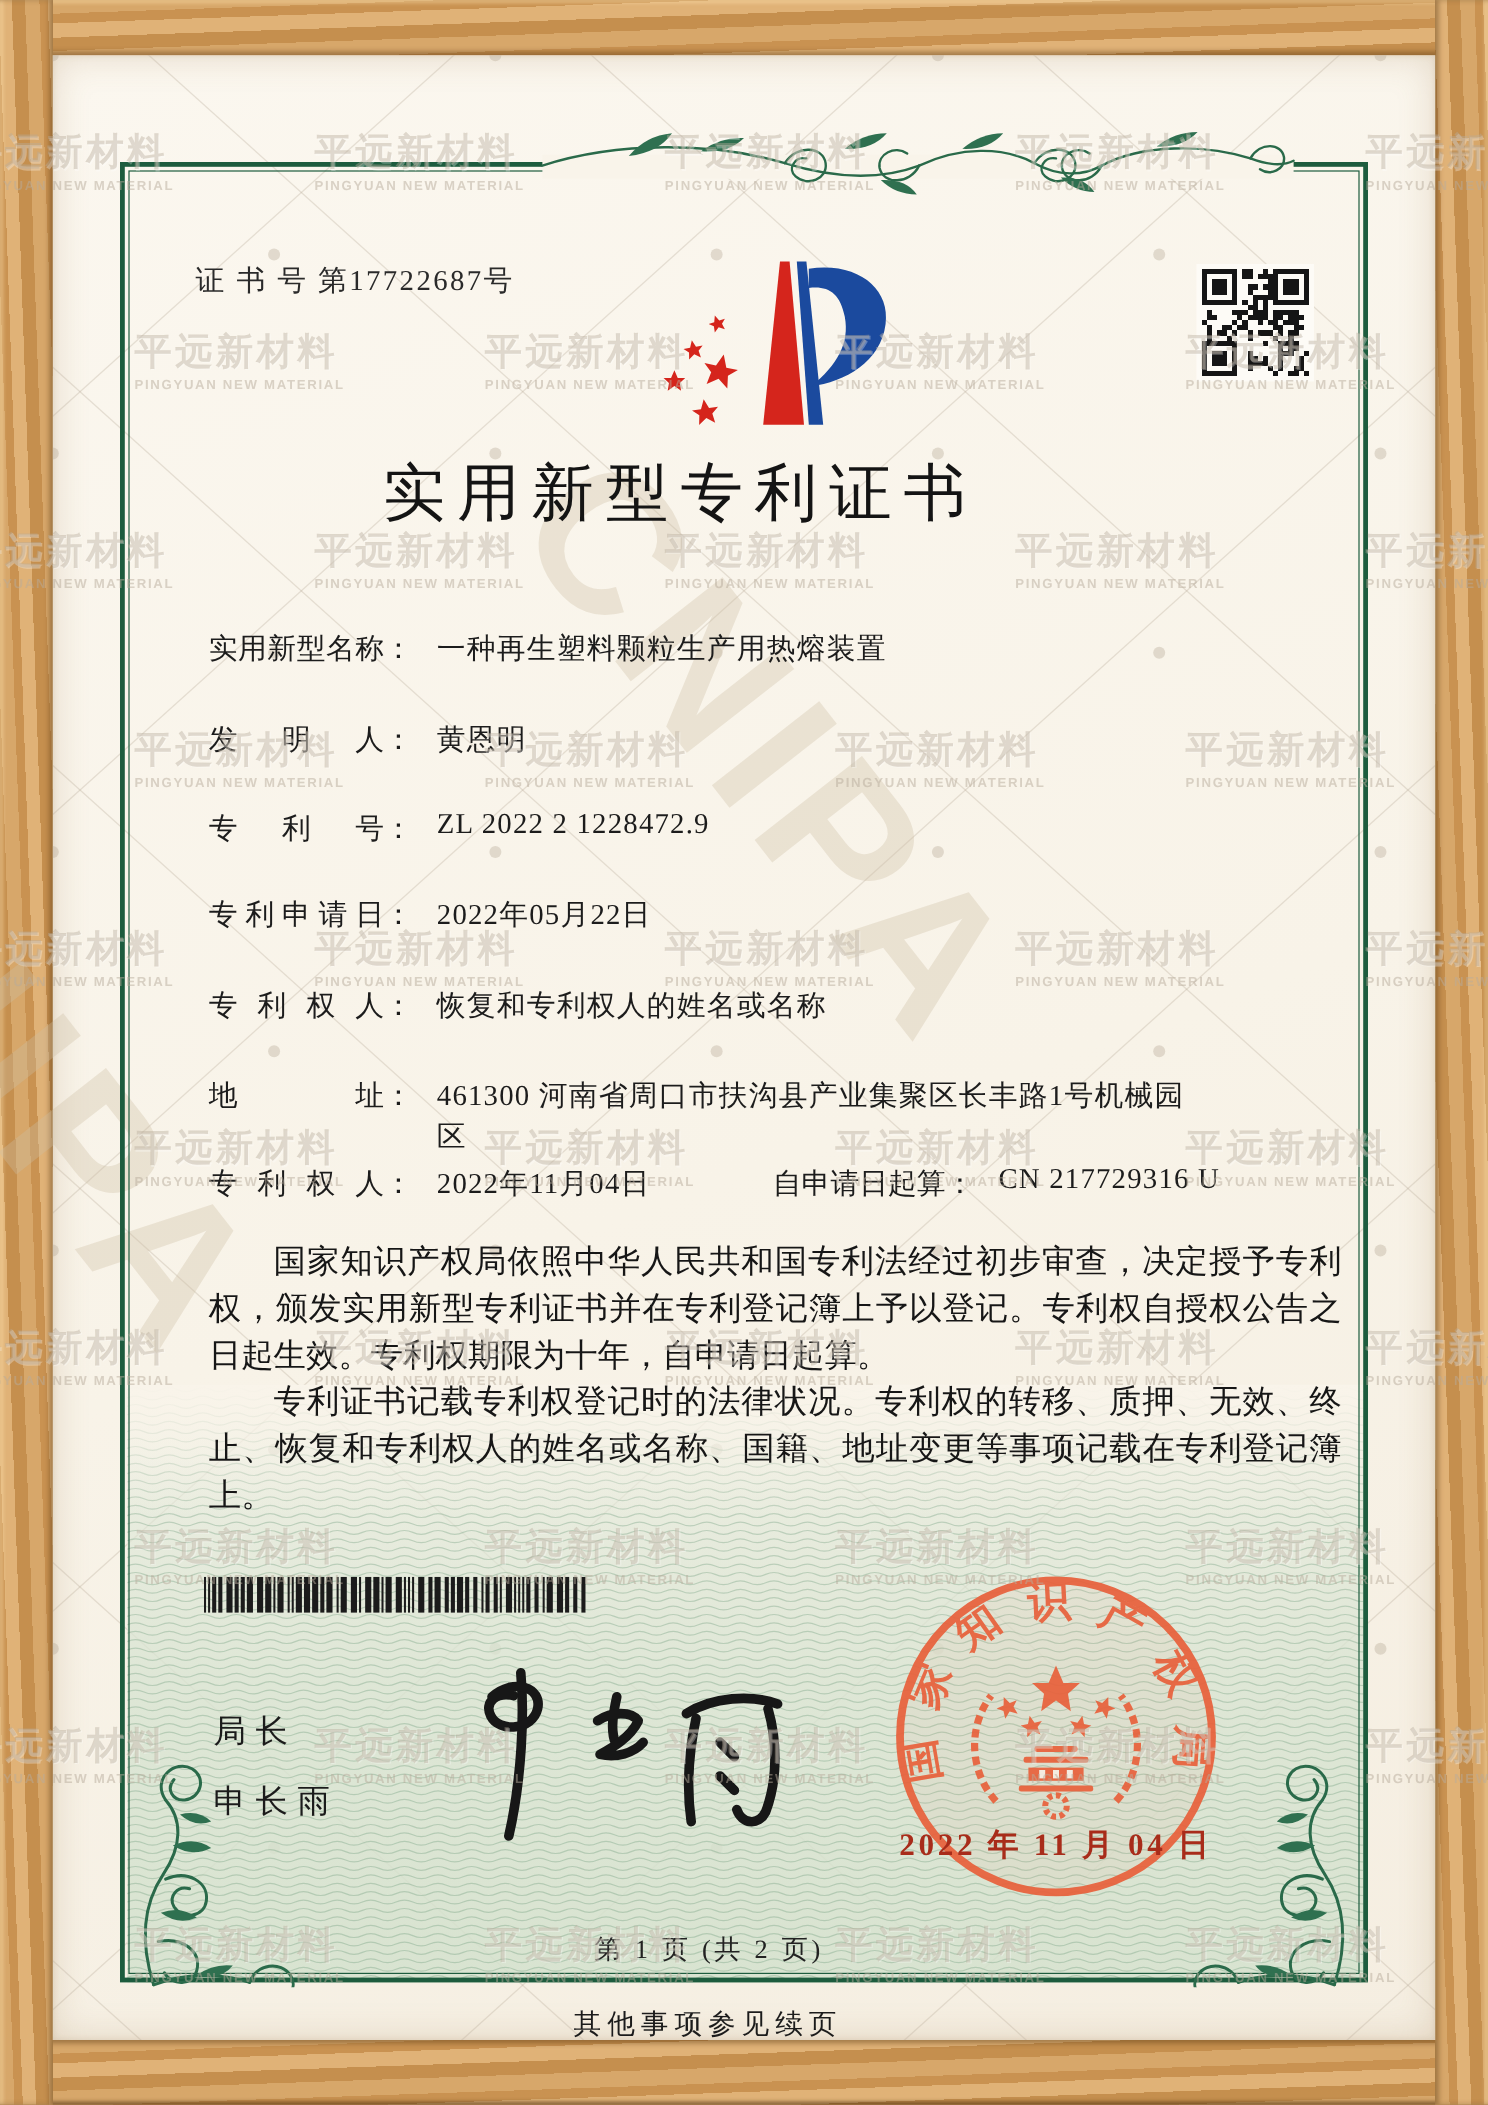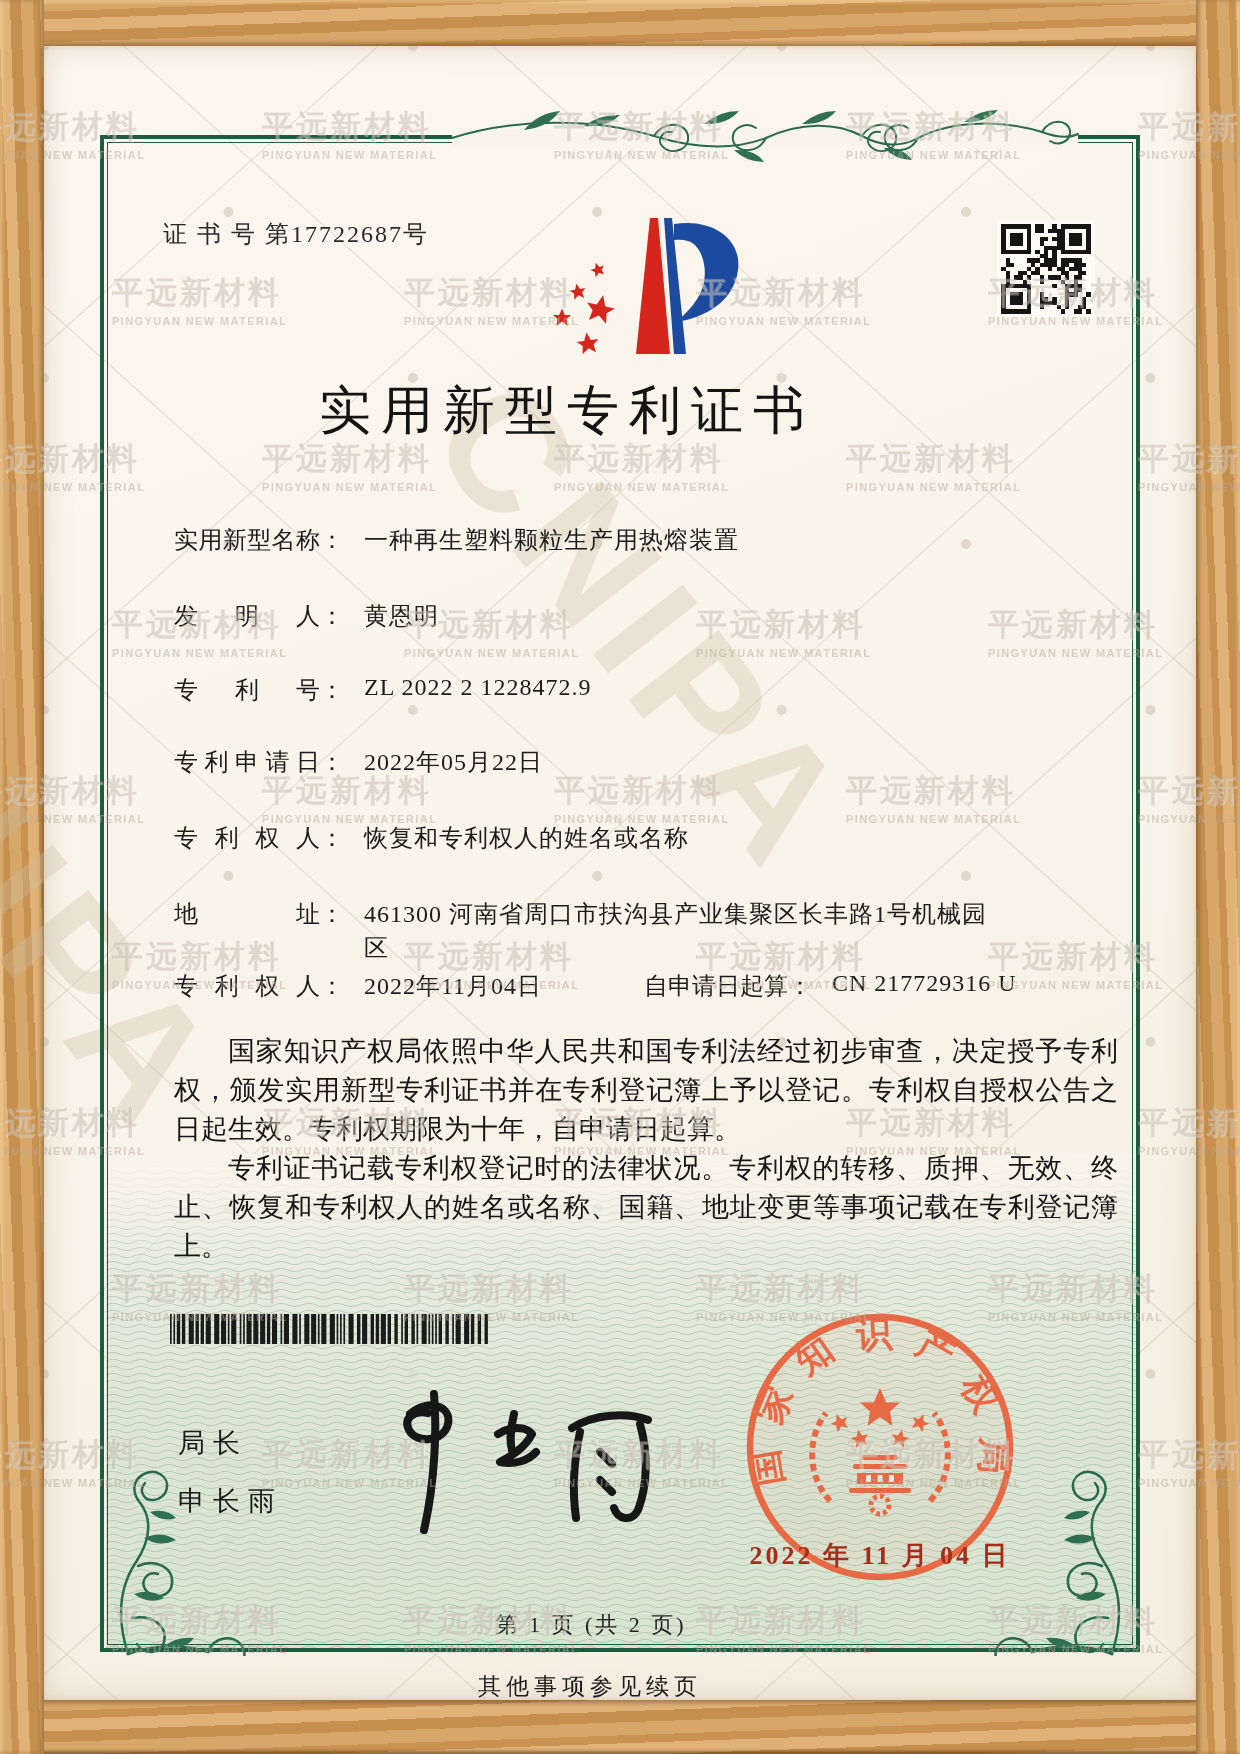--- a/index.html
+++ b/index.html
@@ -54,21 +54,21 @@
   .f-address .fvalue{width:625px;}
   .g2{position:absolute;left:470px;top:0;white-space:nowrap;}
   .paras{left:130px;top:986px;width:944px;font-size:27px;line-height:39px;text-align:justify;color:#161616;}
   .paras p{margin:0;text-indent:2em;}
   .barcode{left:126px;top:1268px;}
   .sig-title{left:134px;top:1379px;font-size:27px;letter-spacing:8px;color:#1b1b1b;}
   .sig-name{left:134px;top:1437px;font-size:27px;letter-spacing:8px;color:#1b1b1b;}
   .signature{left:320px;top:1340px;z-index:4;}
   .seal{left:676px;top:1241px;z-index:4;opacity:.93;}
   .seal-date{left:686px;top:1474px;width:300px;text-align:center;font-size:26px;letter-spacing:3px;
-     color:#a82c1a;font-weight:600;z-index:5;margin-top:18px;}
+     color:#a82c1a;font-weight:600;z-index:5;}
   .page-info{left:60px;top:1564px;width:974px;text-align:center;font-size:22px;letter-spacing:3px;color:#222;}
   .cont-note{left:60px;top:1625px;width:972px;text-align:center;font-size:23px;letter-spacing:5px;color:#1b1b1b;z-index:3;}
   
   .wm-layer{position:absolute;left:0;top:0;width:1240px;height:1754px;z-index:9;pointer-events:none;}
   .wm-tile{position:absolute;width:270px;}
   .wm-cn{font-family:"Liberation Sans",sans-serif;font-weight:700;font-size:31px;letter-spacing:3px;
      color:rgba(184,172,155,.42);text-shadow:1px 1px 0 rgba(255,255,255,.30);}
   .wm-en{font-family:"Liberation Sans",sans-serif;font-weight:700;font-size:11px;letter-spacing:1.4px;
      color:rgba(184,172,155,.5);margin-top:1px;}
 </style>

